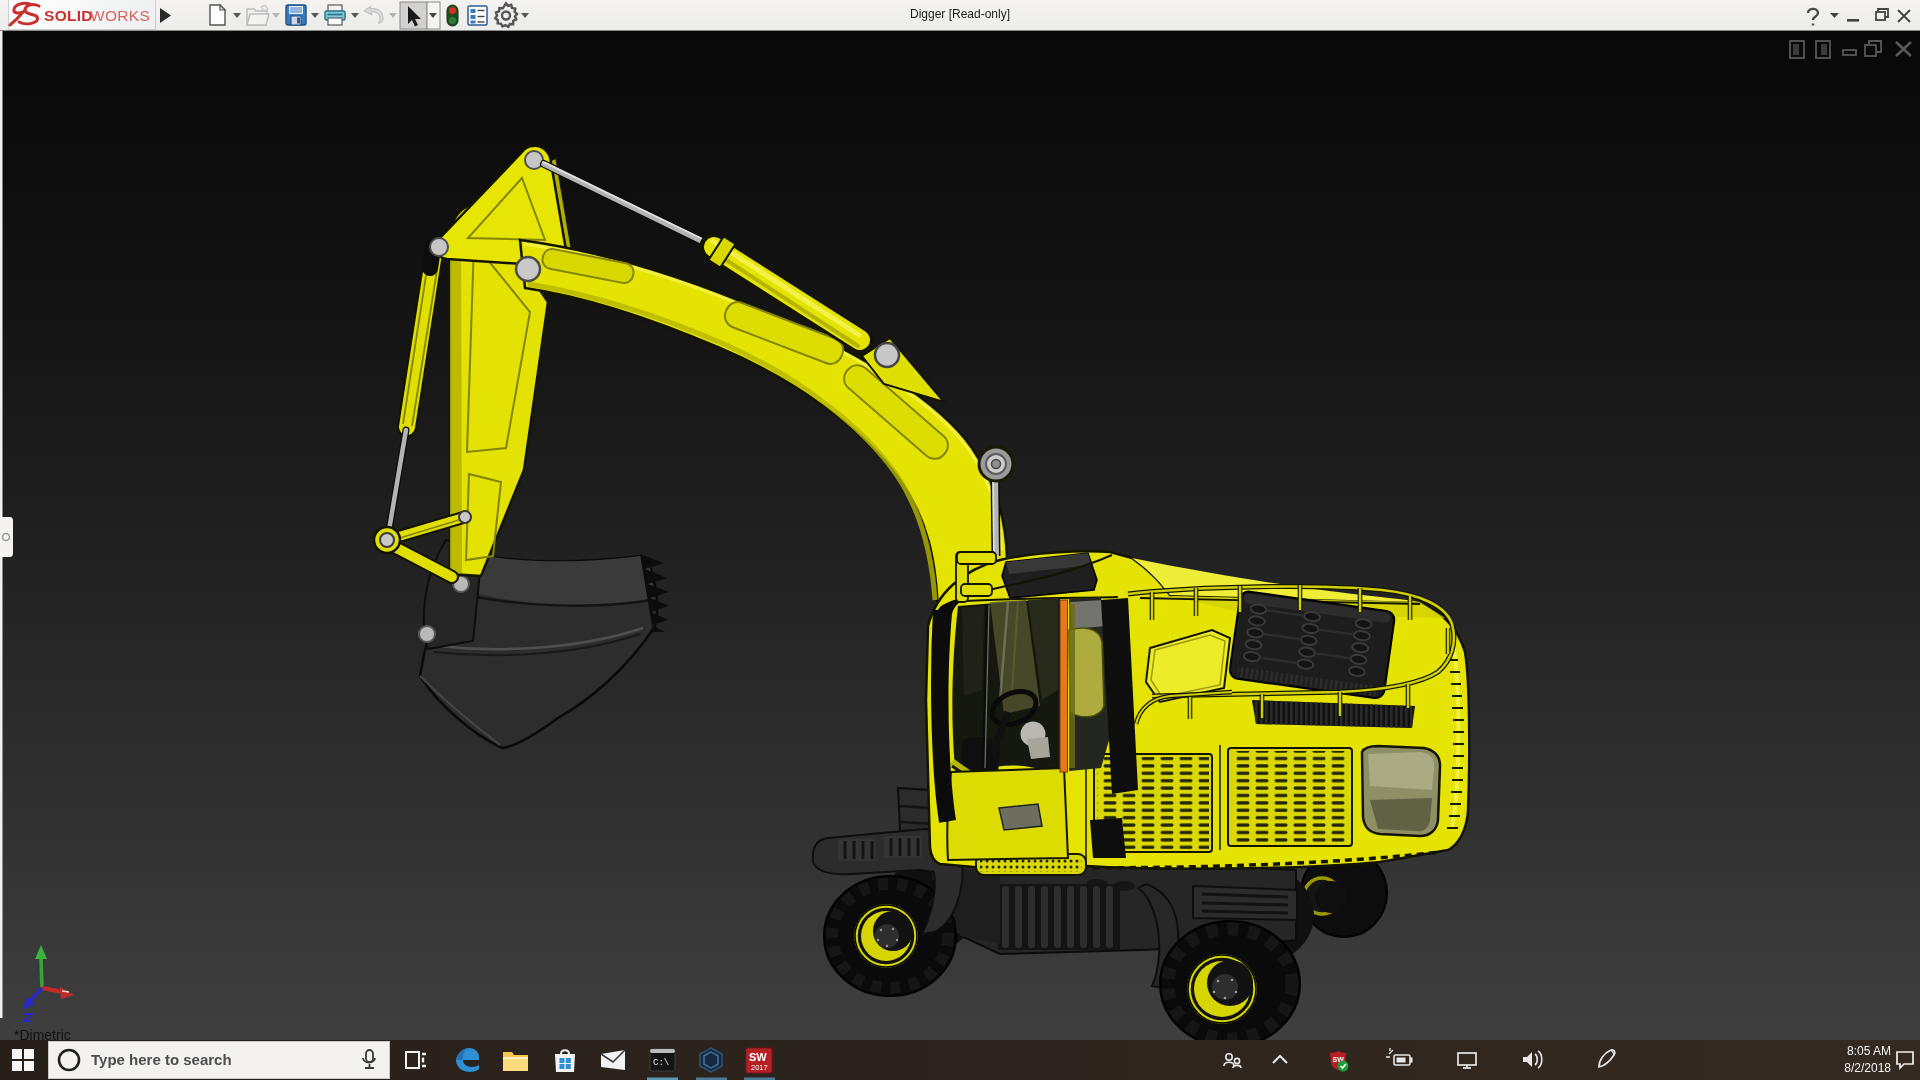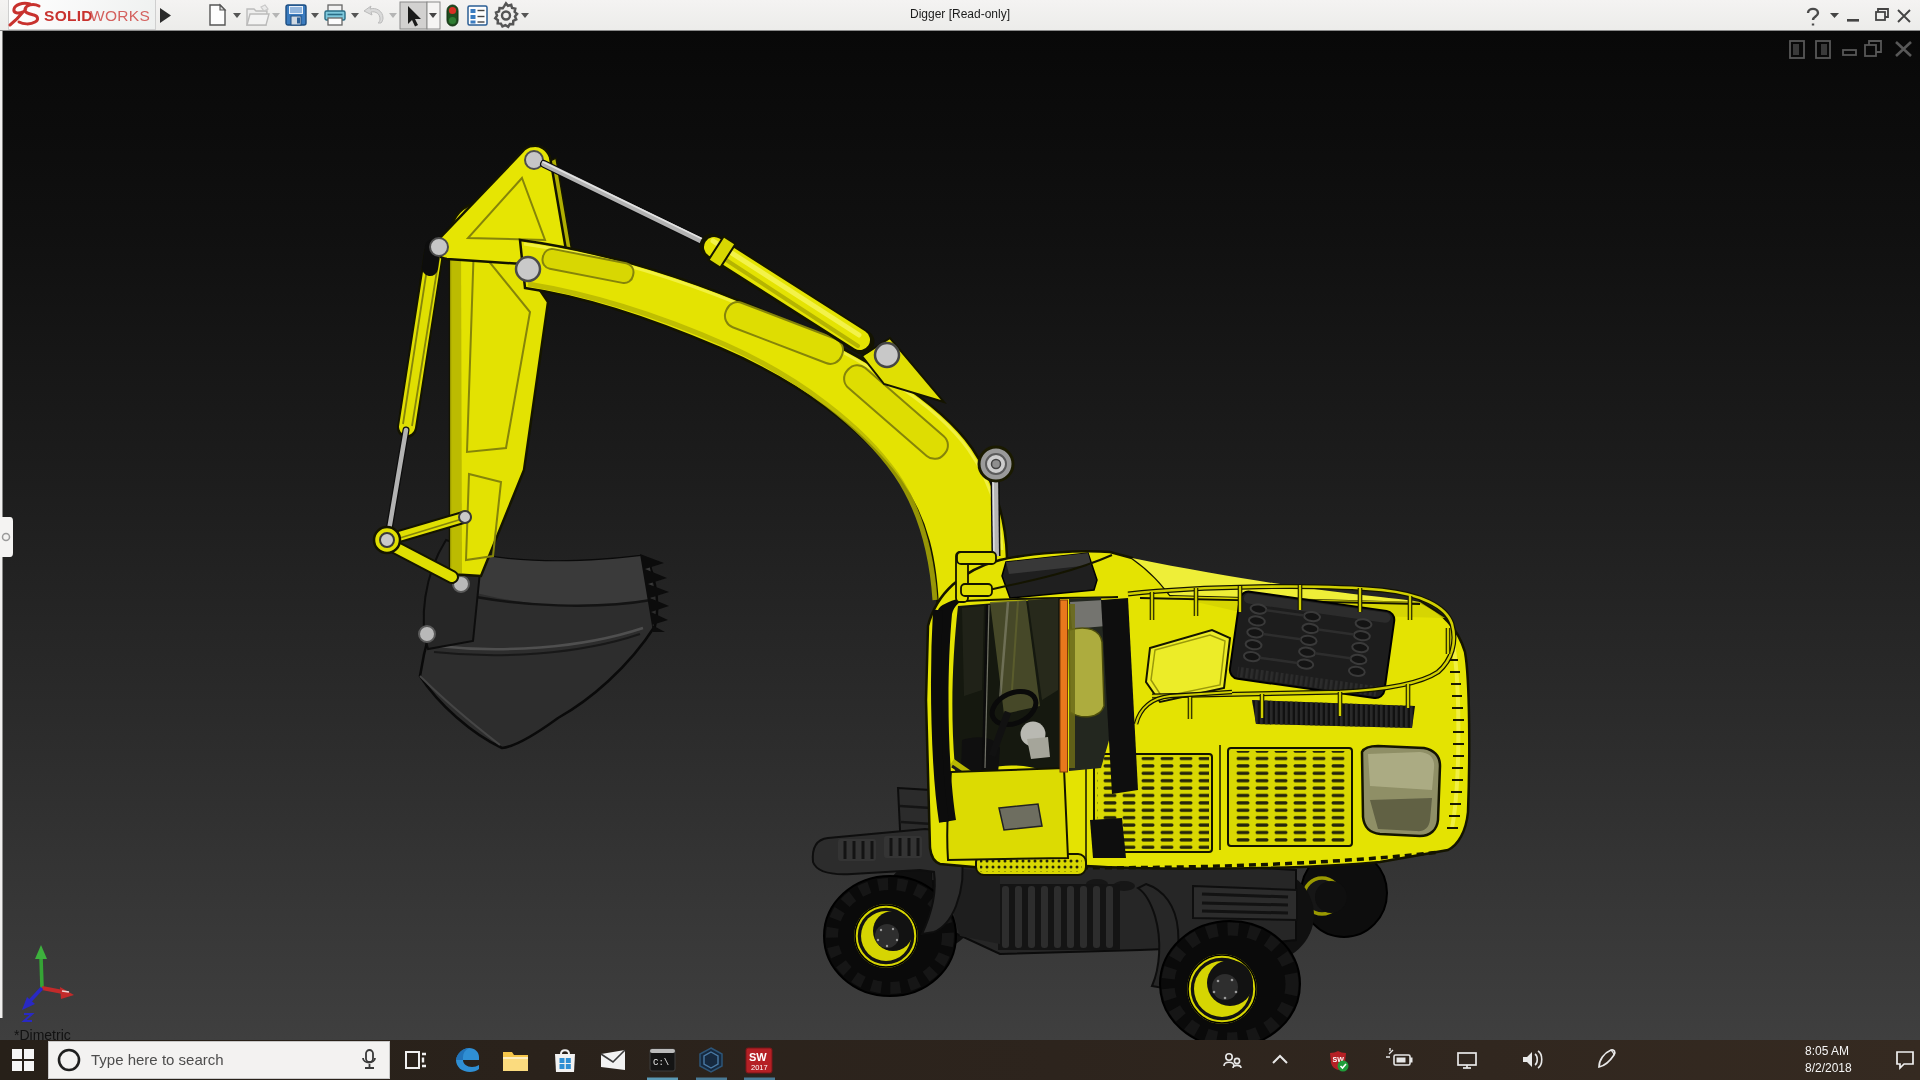--- a/index.html
+++ b/index.html
@@ -10,23 +10,23 @@
   #logo{position:absolute;left:8px;top:0;width:146px;height:29px;
     background:linear-gradient(120deg,#ffffff,#eef0ef);border:1px solid #cfcfcf;border-top:none;}
   #title{position:absolute;left:0;top:0;width:100%;text-align:center;
     font-size:12px;color:#1c1c1c;line-height:29px;}
   #viewport{position:absolute;left:0;top:30px;width:1920px;height:1010px;
     background:linear-gradient(#080808 0%,#101010 20%,#1d1d1d 45%,#2f2f2f 75%,#3f3f3f 100%);}
   #scene{position:absolute;left:0;top:0;z-index:10;}
   #taskbar{position:absolute;left:0;top:1040px;width:1920px;height:40px;
     background:linear-gradient(90deg,#272019,#2d241d 55%,#352a21);z-index:40;}
   #search{position:absolute;left:48px;top:1px;width:342px;height:38px;background:#f3f2f1;
-    border:1px solid #c8c8c8;box-sizing:border-box;}
+    border:1px solid #c8c8c8;box-sizing:border-box;font-weight:bold;}
   #search span{position:absolute;left:42px;top:9px;font-size:15px;color:#4d4d4d;}
-  #clock{position:absolute;left:1805px;top:3px;width:86px;text-align:left;color:#f5f5f5;font-size:12px;line-height:17px;}
+  #clock{position:absolute;left:1805px;top:3px;width:86px;text-align:right;color:#f5f5f5;font-size:12px;line-height:17px;}
 </style>
 </head>
 <body>
 <div id="stage">
   <div id="viewport"></div>
   <svg id="scene" width="1920" height="1080" viewBox="0 0 1920 1080">
     <defs>
       <pattern id="vents" width="19" height="7.4" patternUnits="userSpaceOnUse">
         <rect x="1.5" y="2" width="13" height="3.4" rx="1.6" fill="#23230a"></rect>
       </pattern>

